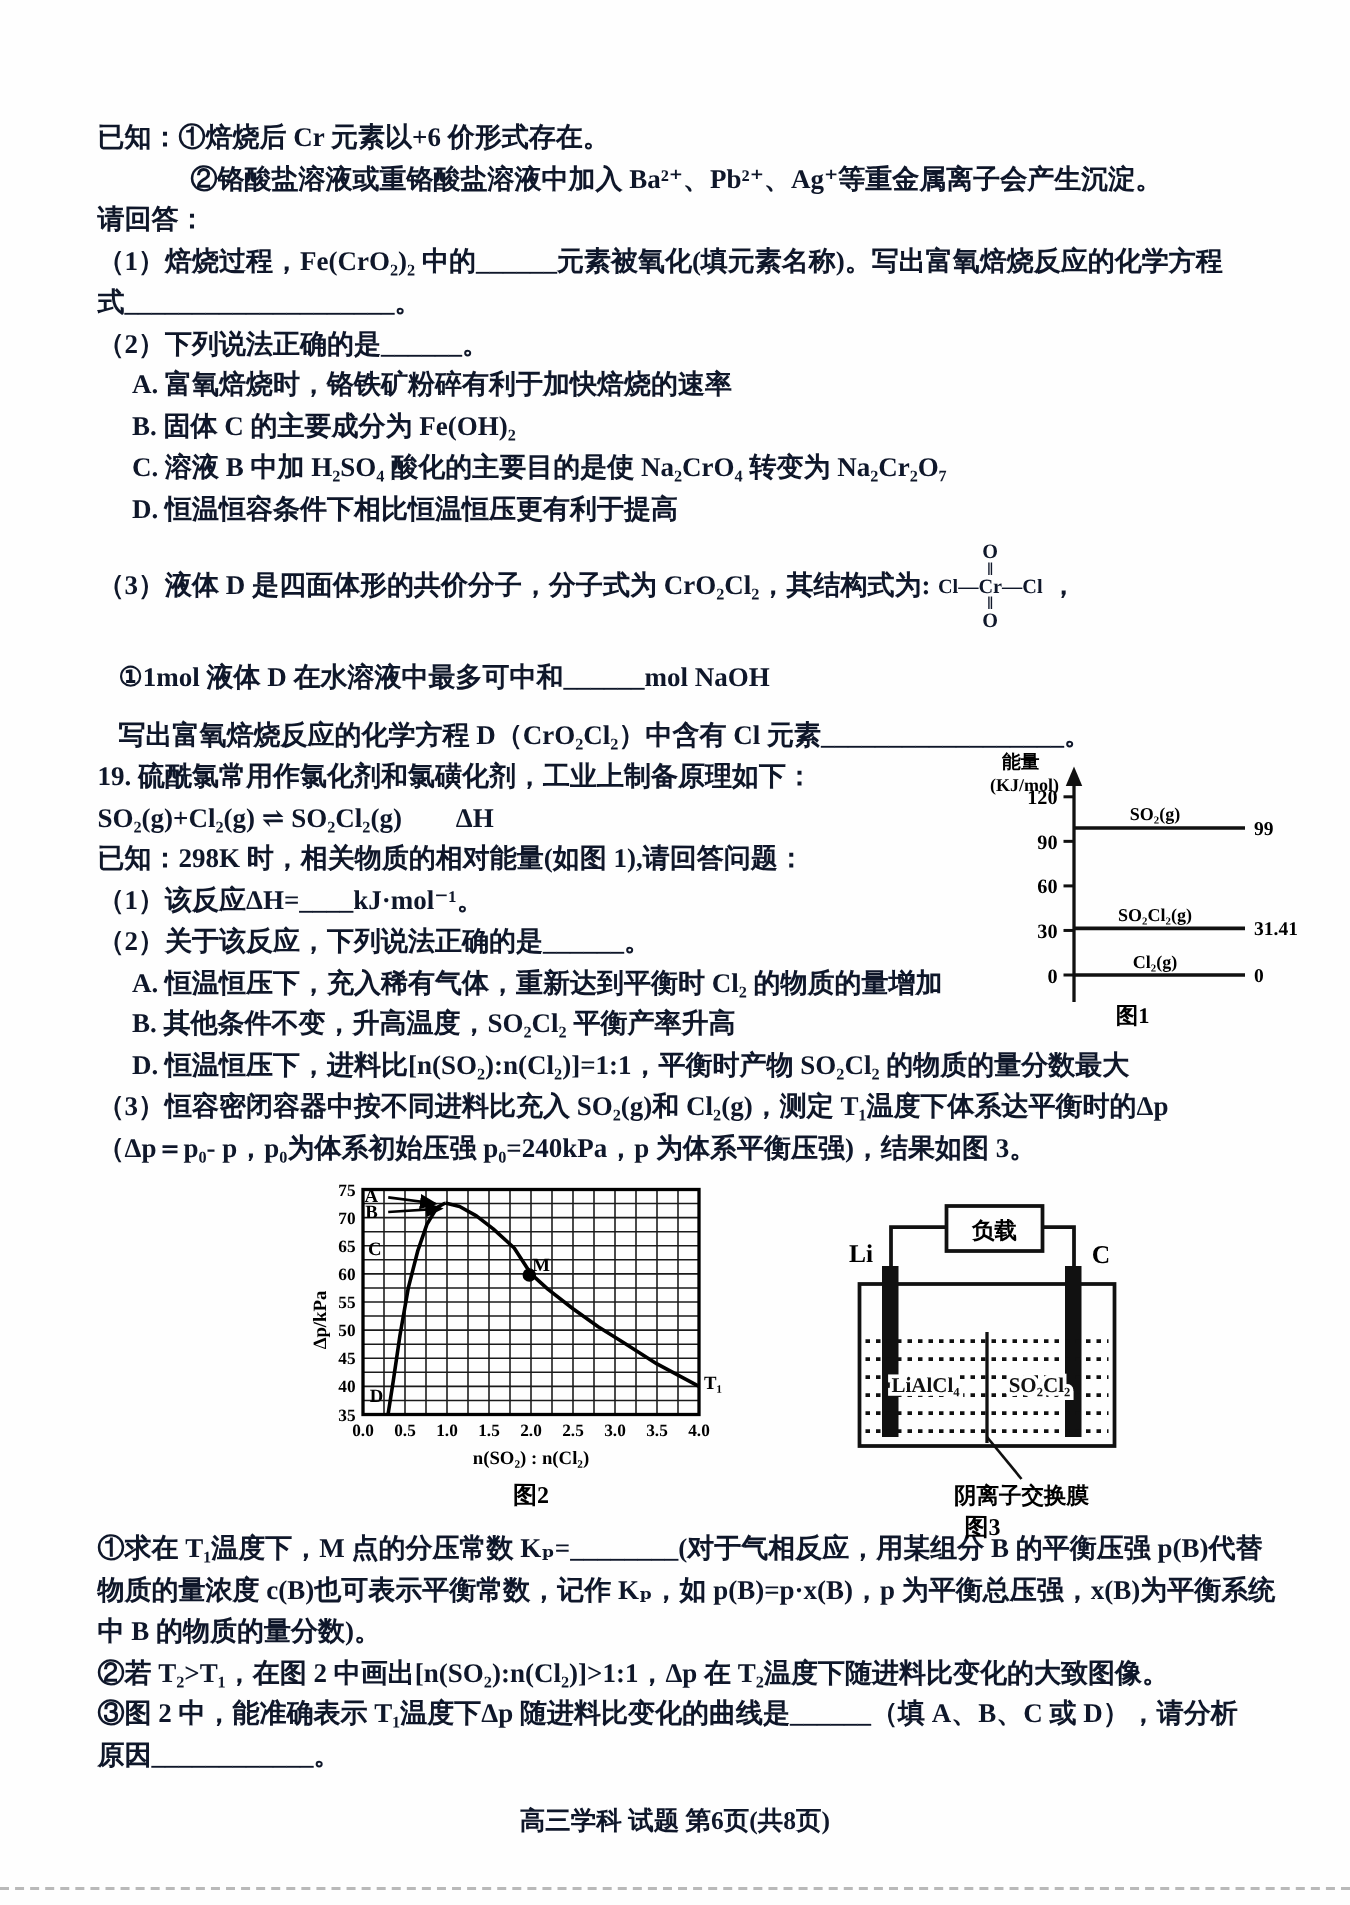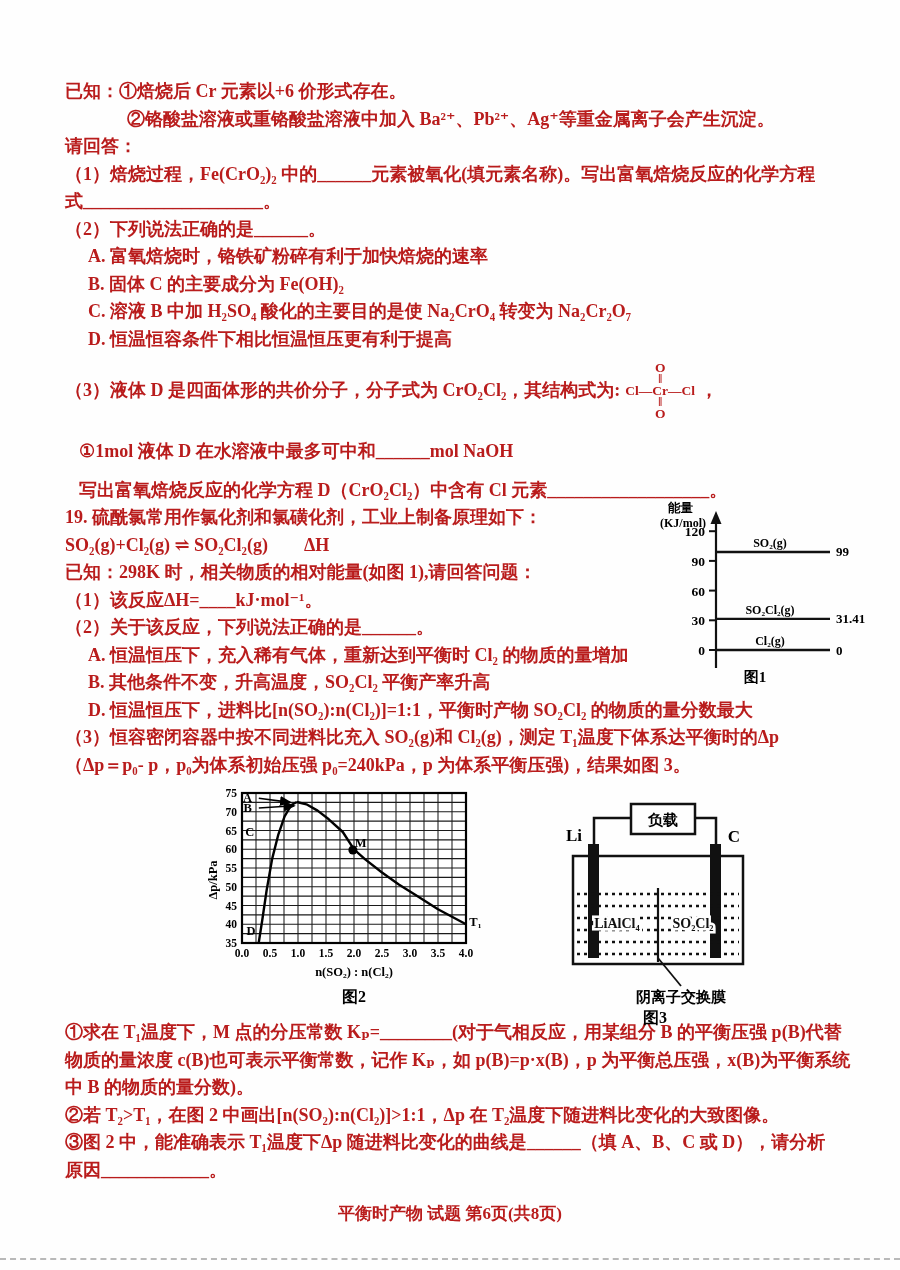--- a/index.html
+++ b/index.html
@@ -1,17 +1,17 @@
 <!DOCTYPE html>
 <html><head>
 <meta charset="utf-8">
 <style>
   html,body{margin:0;padding:0;background:#d8d8d8;}
   .page{position:relative;width:900px;height:1270px;margin:0 auto;background:#fefefe;
-        font-family:"Liberation Serif","DejaVu Serif",serif;color:#b91c1c;font-weight:600;overflow:hidden;}
+        font-family:"Liberation Serif","DejaVu Serif",serif;color:#0f172a;font-weight:600;overflow:hidden;}
   .content{position:absolute;left:65px;top:78px;right:30px;}
   .ln{height:27.5px;line-height:27.5px;font-size:18px;white-space:nowrap;}
   .indent1{padding-left:62px;}
   .opt{padding-left:23px;}
   .sub{padding-left:14px;margin-top:11px;}
   .structline{height:74px;display:flex;align-items:center;font-size:18px;white-space:nowrap;}
   .structure{display:flex;flex-direction:column;align-items:center;line-height:13px;
              font-size:13.5px;font-weight:700;margin:0 5px;}
   .structure .bond{line-height:10px;font-size:12px;}
   .figrow{height:240px;}
@@ -197,15 +197,15 @@
       <line x1="34" y1="158" x2="196" y2="158"></line>
     </g>
     <line x1="115" y1="92" x2="115" y2="166" stroke="#111" stroke-width="2.2"></line>
     <text x="74" y="132" text-anchor="middle" font-size="14" font-weight="bold" style="paint-order:stroke" stroke="#fefefe" stroke-width="5" fill="#111">LiAlCl₄</text>
     <text x="150" y="132" text-anchor="middle" font-size="14" font-weight="bold" style="paint-order:stroke" stroke="#fefefe" stroke-width="5" fill="#111">SO₂Cl₂</text>
     <line x1="115" y1="162" x2="138" y2="190" stroke="#111" stroke-width="1.8"></line>
     <text x="138" y="206" text-anchor="middle" font-size="15" font-weight="bold">阴离子交换膜</text>
     <text x="112" y="227" text-anchor="middle" font-size="16" font-weight="bold">图3</text>
   </svg>
 
-  <div class="footer">平衡时产物 试题 第6页(共8页)</div>
+  <div class="footer">高三学科 试题 第6页(共8页)</div>
   <div class="scan-edge"></div>
 </div>
 
 </body></html>

